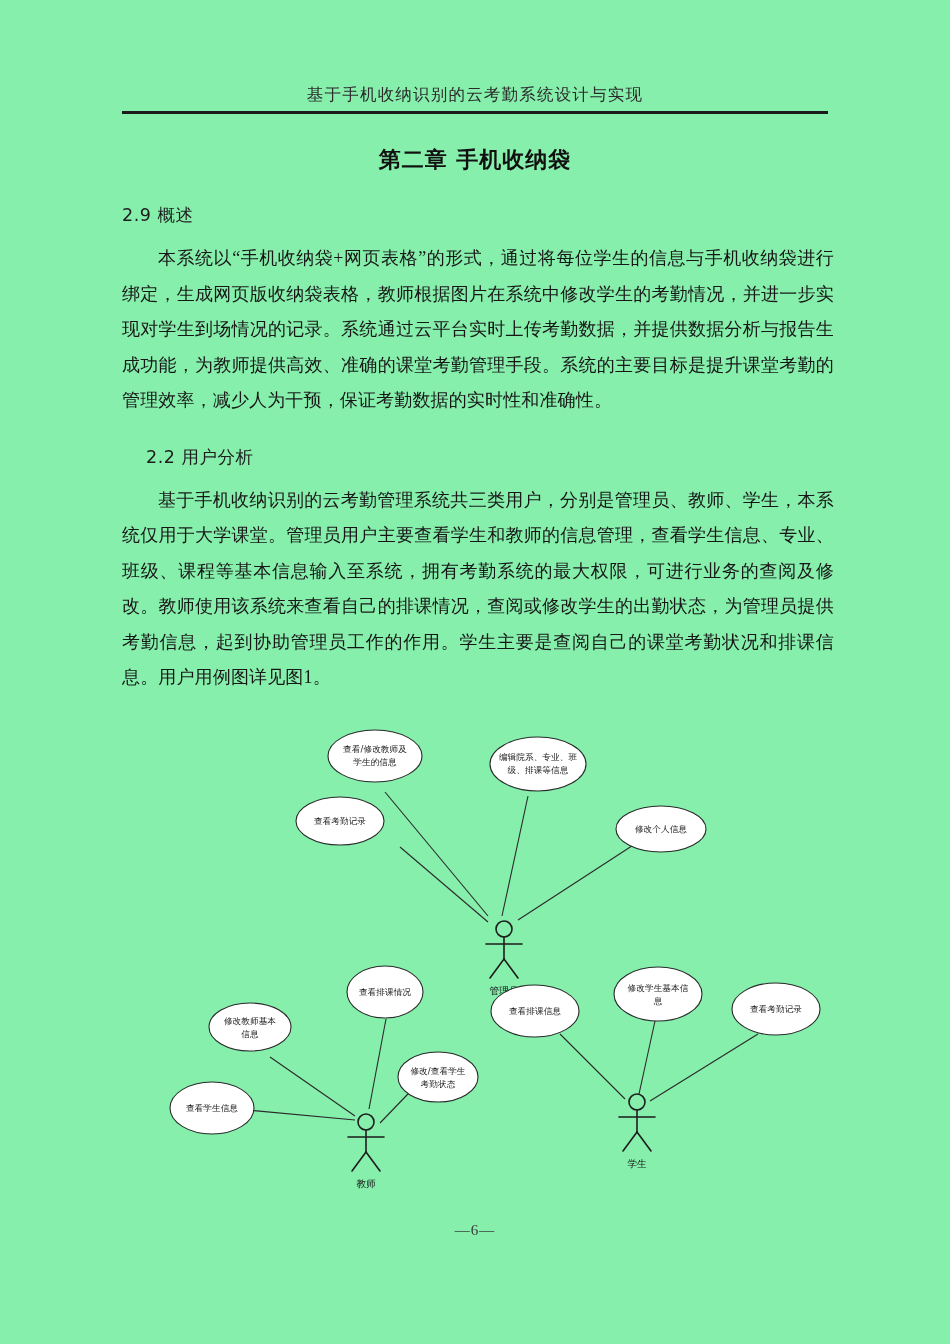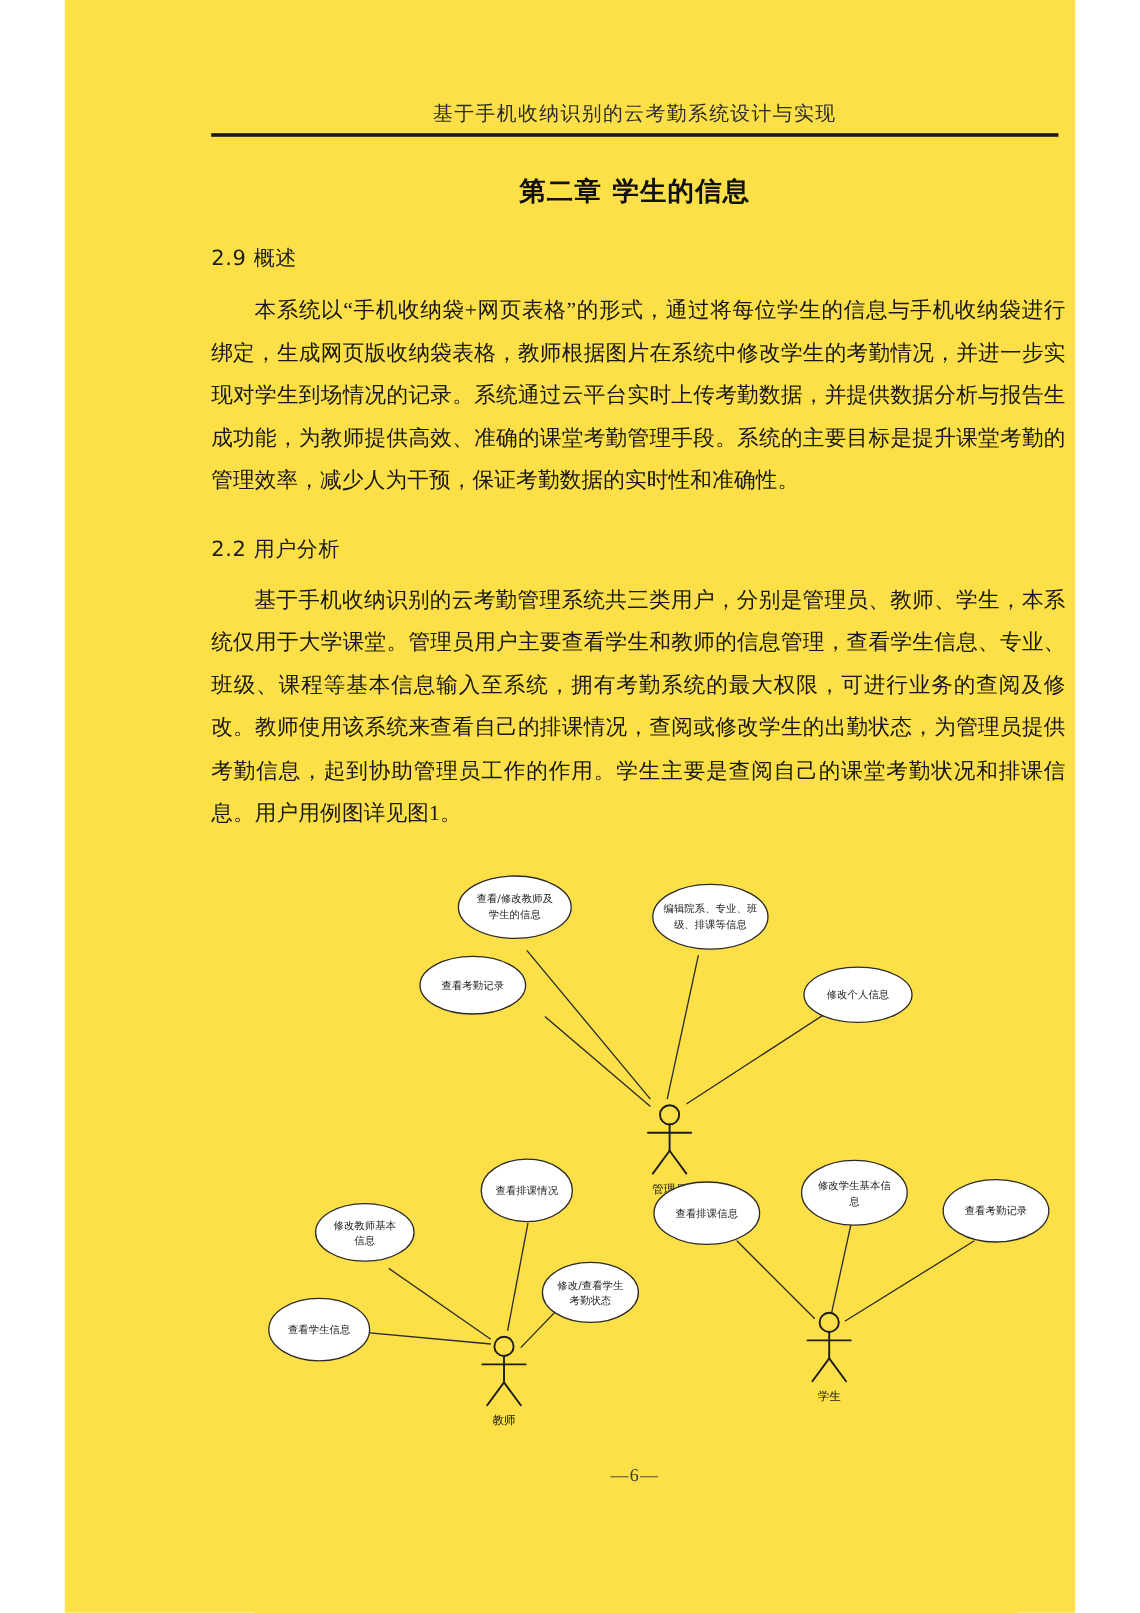--- a/index.html
+++ b/index.html
@@ -7,24 +7,24 @@
     margin: 0;
     padding: 0;
     background: #ffffff;
   }
   body {
     font-family: "Liberation Serif", "DejaVu Serif", serif;
     color: #1a1a1a;
   }
   .page {
     position: relative;
-    width: 842px;
+    width: 950px;
     height: 1344px;
     margin: 0 auto;
-    background: #fde047;
+    background: #86efac;
     overflow: hidden;
   }
 
   
   .header-block {
     position: absolute;
     left: 122px;
     top: 84px;
     width: 706px;
   }
@@ -66,21 +66,21 @@
   }
   h2.sec {
     font-family: "DejaVu Sans", "Liberation Sans", sans-serif;
     font-weight: normal;
     font-size: 17.5px;
     letter-spacing: 0.5px;
     color: #1d1d1d;
     margin: 0 0 14px 0;
     padding: 0;
   }
-  h2.sec.second { margin-top: 26px; }
+  h2.sec.second { margin-top: 26px; margin-left: 24px; }
   p.body {
     font-family: "Liberation Serif", "DejaVu Serif", serif;
     font-size: 18px;
     line-height: 35.5px;
     text-align: justify;
     text-justify: inter-ideograph;
     text-indent: 2em;
     margin: 0 0 6px 0;
     color: #171717;
     letter-spacing: 0.15px;
@@ -142,21 +142,21 @@
 </head>
 <body>
 
 <div class="page">
 
   <div class="header-block">
     <div class="header-text">基于手机收纳识别的云考勤系统设计与实现</div>
     <div class="header-rule"></div>
   </div>
 
-  <div class="chapter-title">第二章 学生的信息</div>
+  <div class="chapter-title">第二章 手机收纳袋</div>
 
   <div class="content">
     <h2 class="sec">2.9 概述</h2>
     <p class="body">本系统以“手机收纳袋+网页表格”的形式，通过将每位学生的信息与手机收纳袋进行绑定，生成网页版收纳袋表格，教师根据图片在系统中修改学生的考勤情况，并进一步实现对学生到场情况的记录。系统通过云平台实时上传考勤数据，并提供数据分析与报告生成功能，为教师提供高效、准确的课堂考勤管理手段。系统的主要目标是提升课堂考勤的管理效率，减少人为干预，保证考勤数据的实时性和准确性。</p>
     <h2 class="sec second">2.2 用户分析</h2>
     <p class="body">基于手机收纳识别的云考勤管理系统共三类用户，分别是管理员、教师、学生，本系统仅用于大学课堂。管理员用户主要查看学生和教师的信息管理，查看学生信息、专业、班级、课程等基本信息输入至系统，拥有考勤系统的最大权限，可进行业务的查阅及修改。教师使用该系统来查看自己的排课情况，查阅或修改学生的出勤状态，为管理员提供考勤信息，起到协助管理员工作的作用。学生主要是查阅自己的课堂考勤状况和排课信息。用户用例图详见图1。</p>
   </div>
 
   <div class="diagram">
     <svg width="700" height="470" viewBox="0 0 700 470" xmlns="http://www.w3.org/2000/svg">

